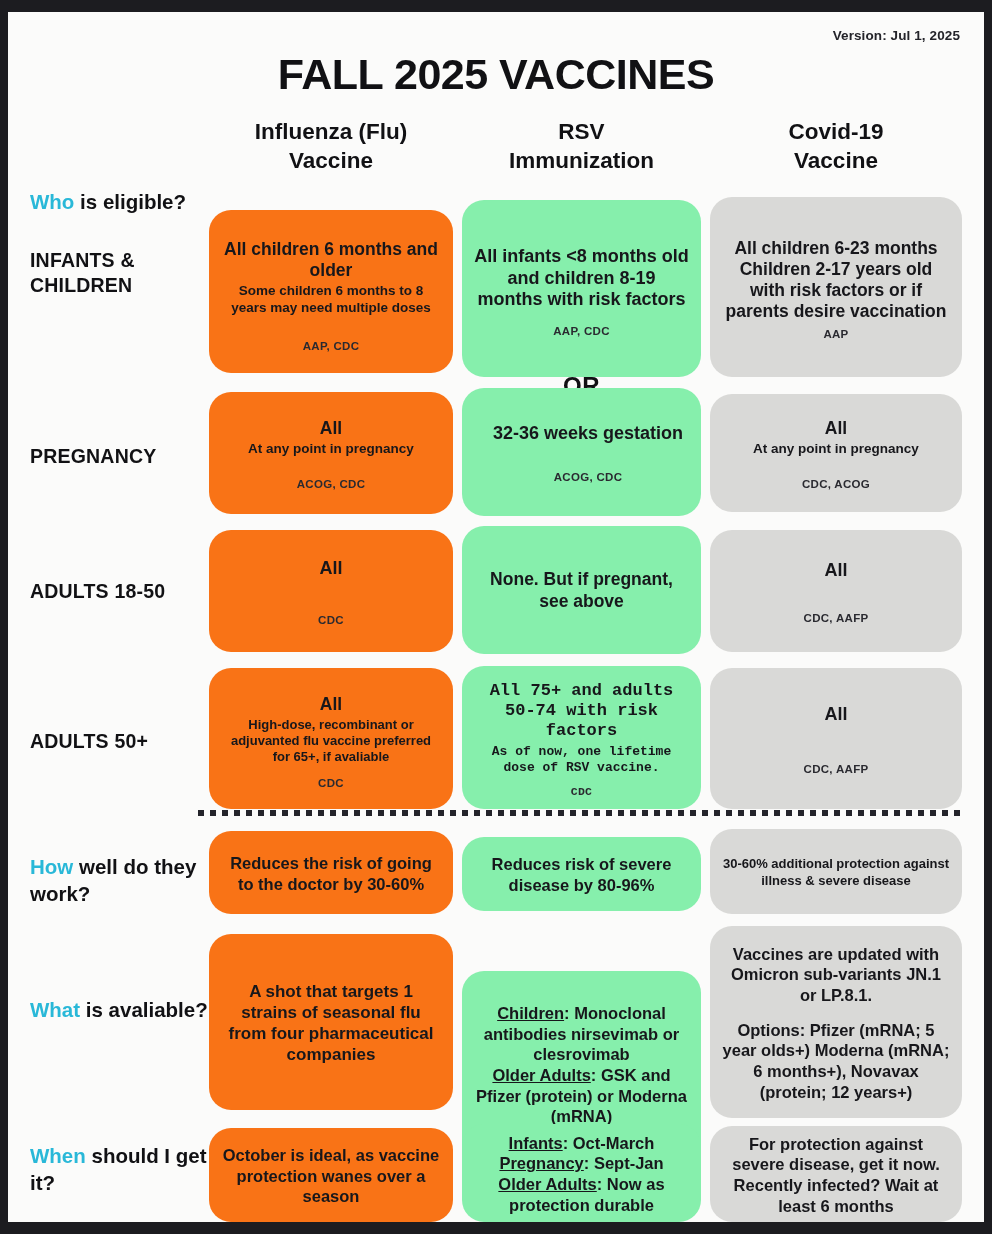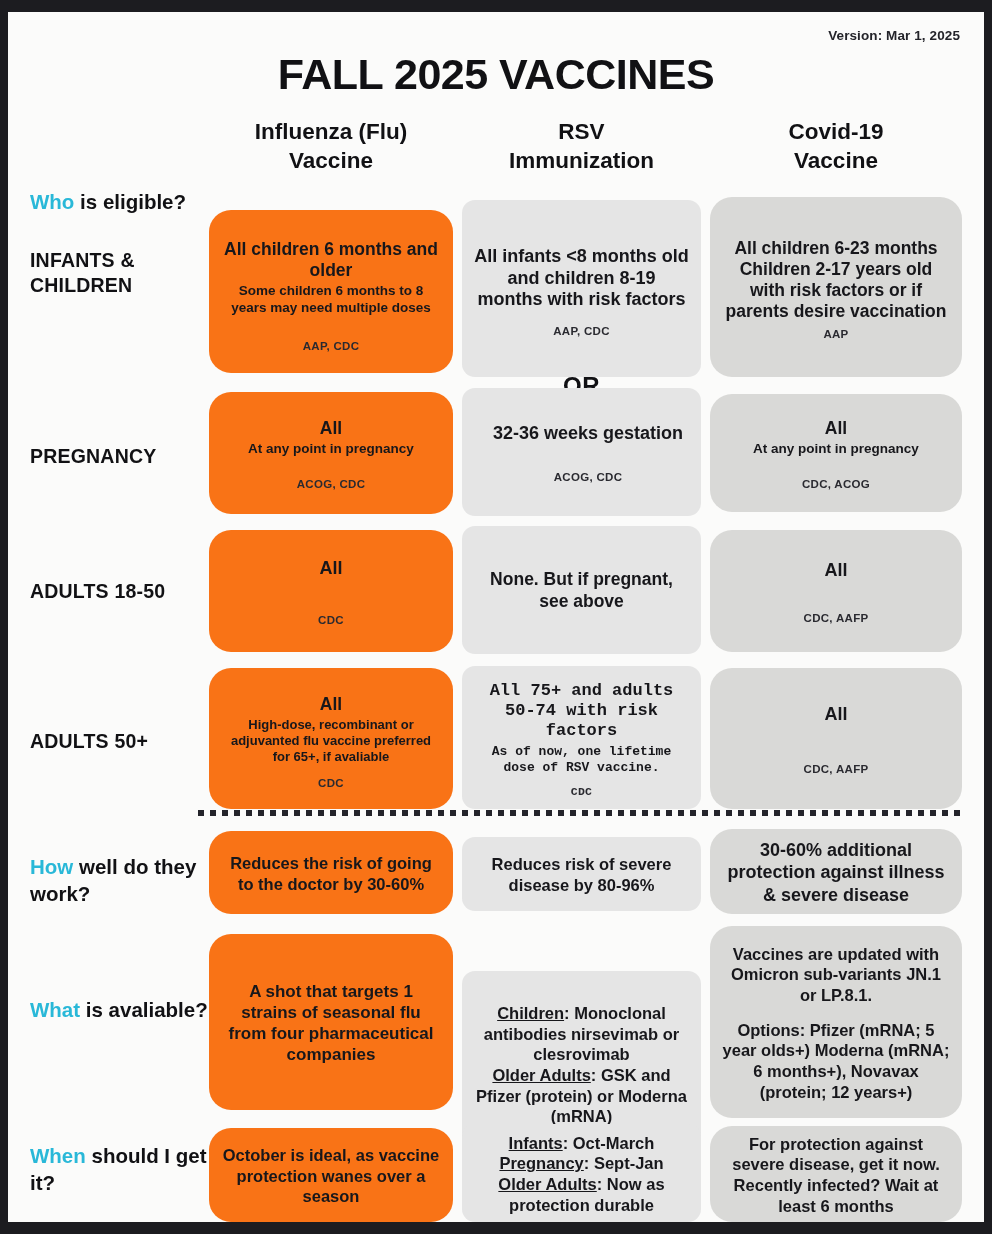--- a/index.html
+++ b/index.html
@@ -97,21 +97,21 @@
     padding: 10px 12px 8px 12px;
     display: flex;
     flex-direction: column;
     align-items: center;
     justify-content: center;
     text-align: center;
     color: #17171b;
     overflow: hidden;
   }
   .card.flu { background: #f97316; }
-  .card.rsv { background: #e5e5e5; border-radius: 13px; }
+  .card.rsv { background: #86efac; }
   .card.cov { background: #d9d9d7; }
 
   .card .headline {
     font-weight: 700;
     line-height: 1.2;
   }
   .card .sub {
     font-weight: 600;
     line-height: 1.22;
     margin-top: 2px;
@@ -211,21 +211,21 @@
       to right, #24242a 0 6px, transparent 6px 12px);
   }
 
   
   #lbl-how { top: 842px; }
   #card-flu-5 { left: 201px; top: 819px; width: 244px; height: 83px; }
   #card-flu-5 .body { font-size: 16.5px; }
   #card-rsv-5 { left: 454px; top: 825px; width: 239px; height: 74px; }
   #card-rsv-5 .body { font-size: 16.5px; }
   #card-cov-5 { left: 702px; top: 817px; width: 252px; height: 85px; }
-  #card-cov-5 .body { font-size: 18px; }
+  #card-cov-5 .body { font-size: 13px; }
 
   
   #lbl-what { top: 985px; }
   #card-flu-6 { left: 201px; top: 922px; width: 244px; height: 176px; }
   #card-flu-6 .body { font-size: 17px; }
   #card-rsv-6 { left: 454px; top: 918px; width: 239px; height: 227px; margin-top: 41px; }
   #card-rsv-6 .body { font-size: 16.5px; }
   #card-cov-6 { left: 702px; top: 914px; width: 252px; height: 192px; }
   #card-cov-6 .body { font-size: 16.5px; }
   #card-cov-6 .body + .body { margin-top: 14px; }
@@ -237,21 +237,21 @@
   #card-rsv-7 { left: 454px; top: 1112px; width: 239px; height: 98px; }
   #card-rsv-7 .body { font-size: 16.5px; }
   #card-cov-7 { left: 702px; top: 1114px; width: 252px; height: 96px; }
   #card-cov-7 .body { font-size: 16.5px; }
 </style>
 </head>
 <body>
 
 <div id="poster">
 
-  <div class="version">Version: Mar 1, 2025</div>
+  <div class="version">Version: Jul 1, 2025</div>
 
   <div class="title">FALL 2025 VACCINES</div>
 
   <div class="colhead col-flu">
     <div>Influenza (Flu)</div>
     <div>Vaccine</div>
   </div>
   <div class="colhead col-rsv">
     <div>RSV</div>
     <div>Immunization</div>

